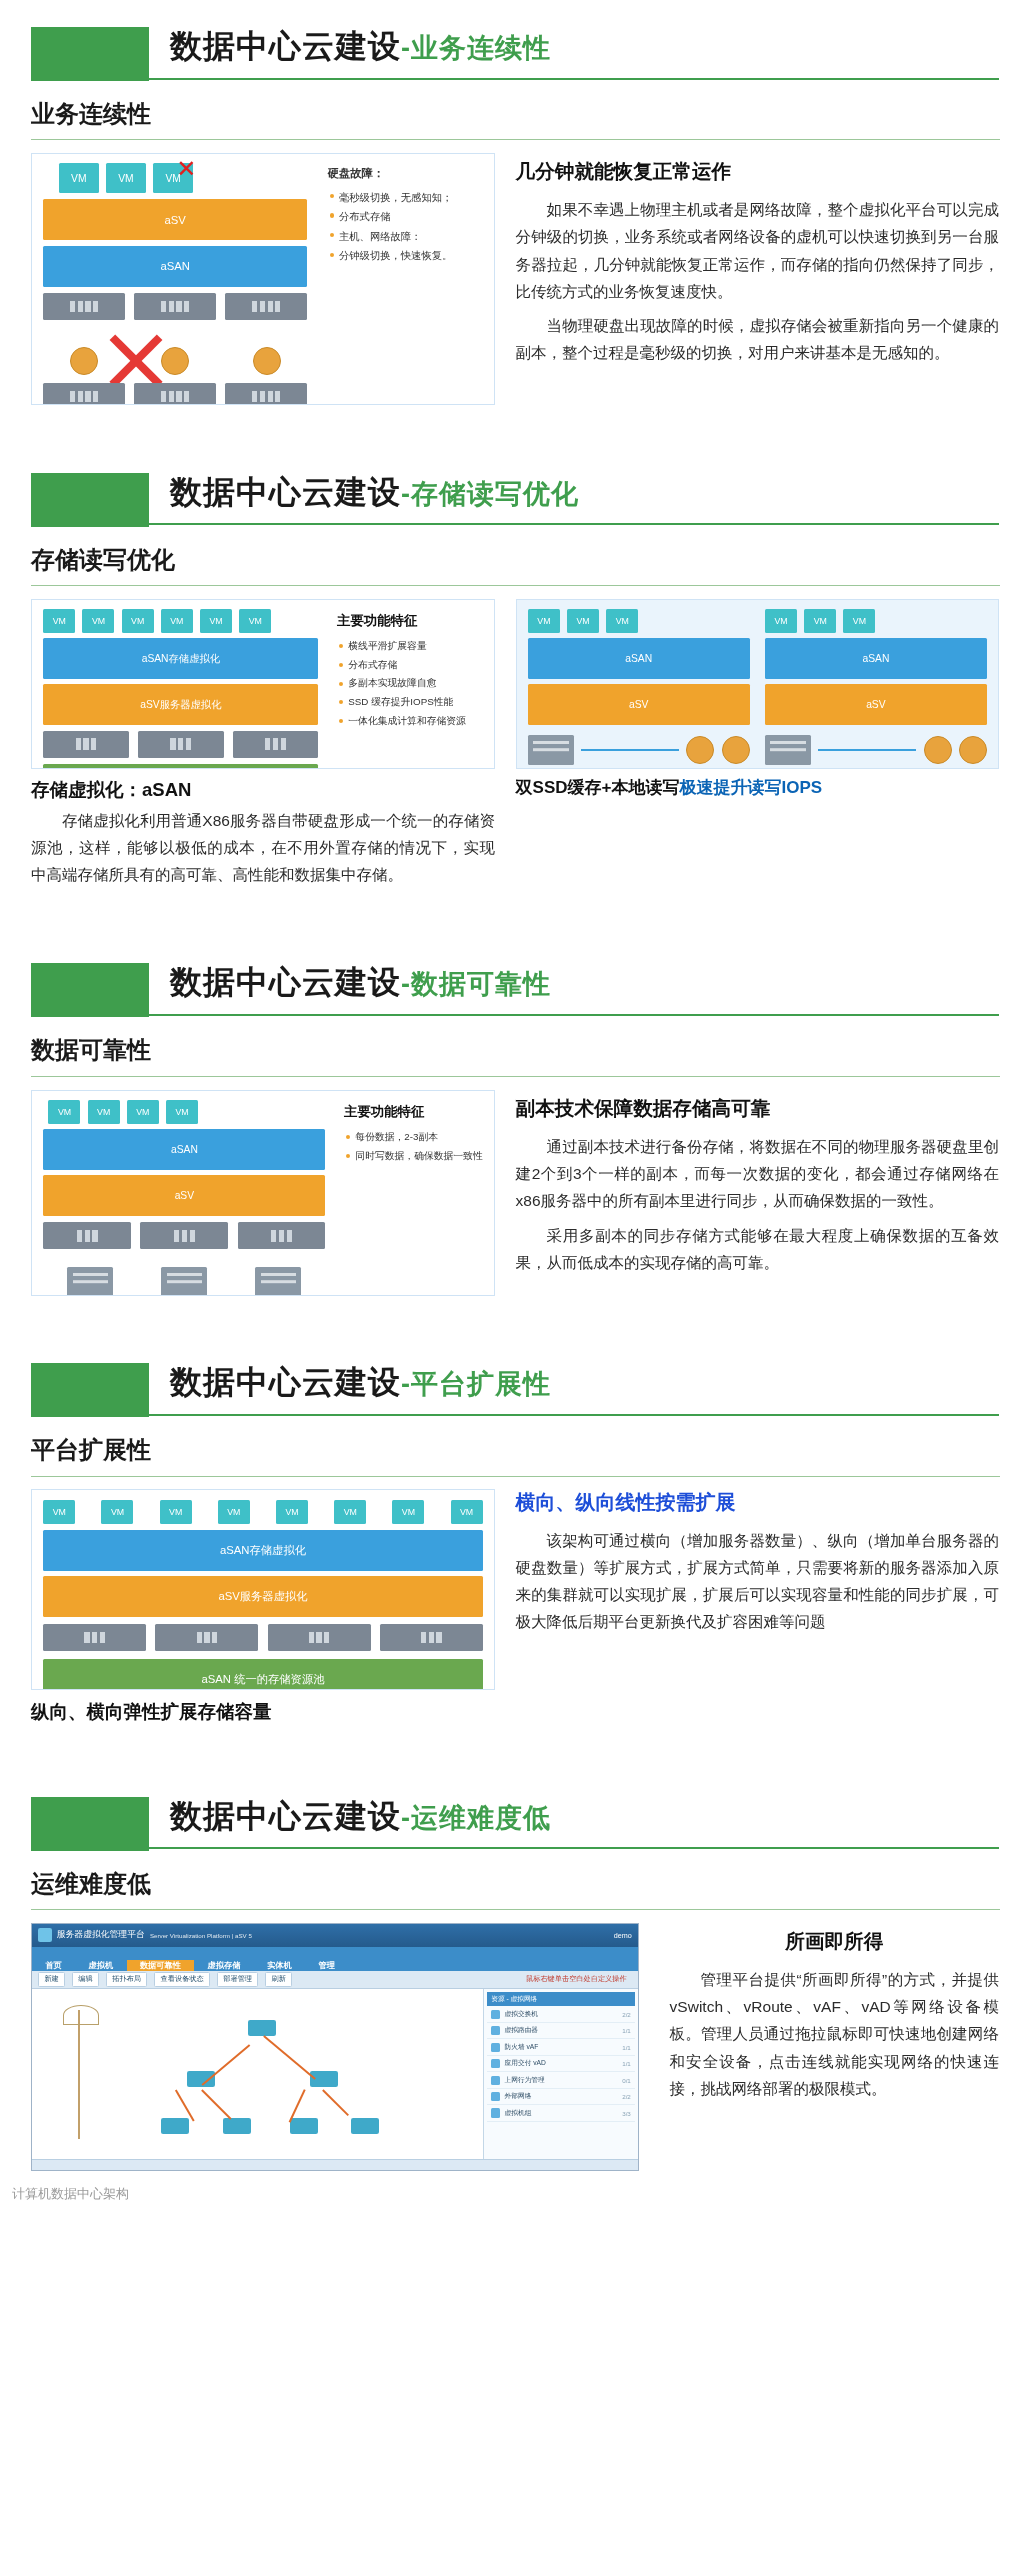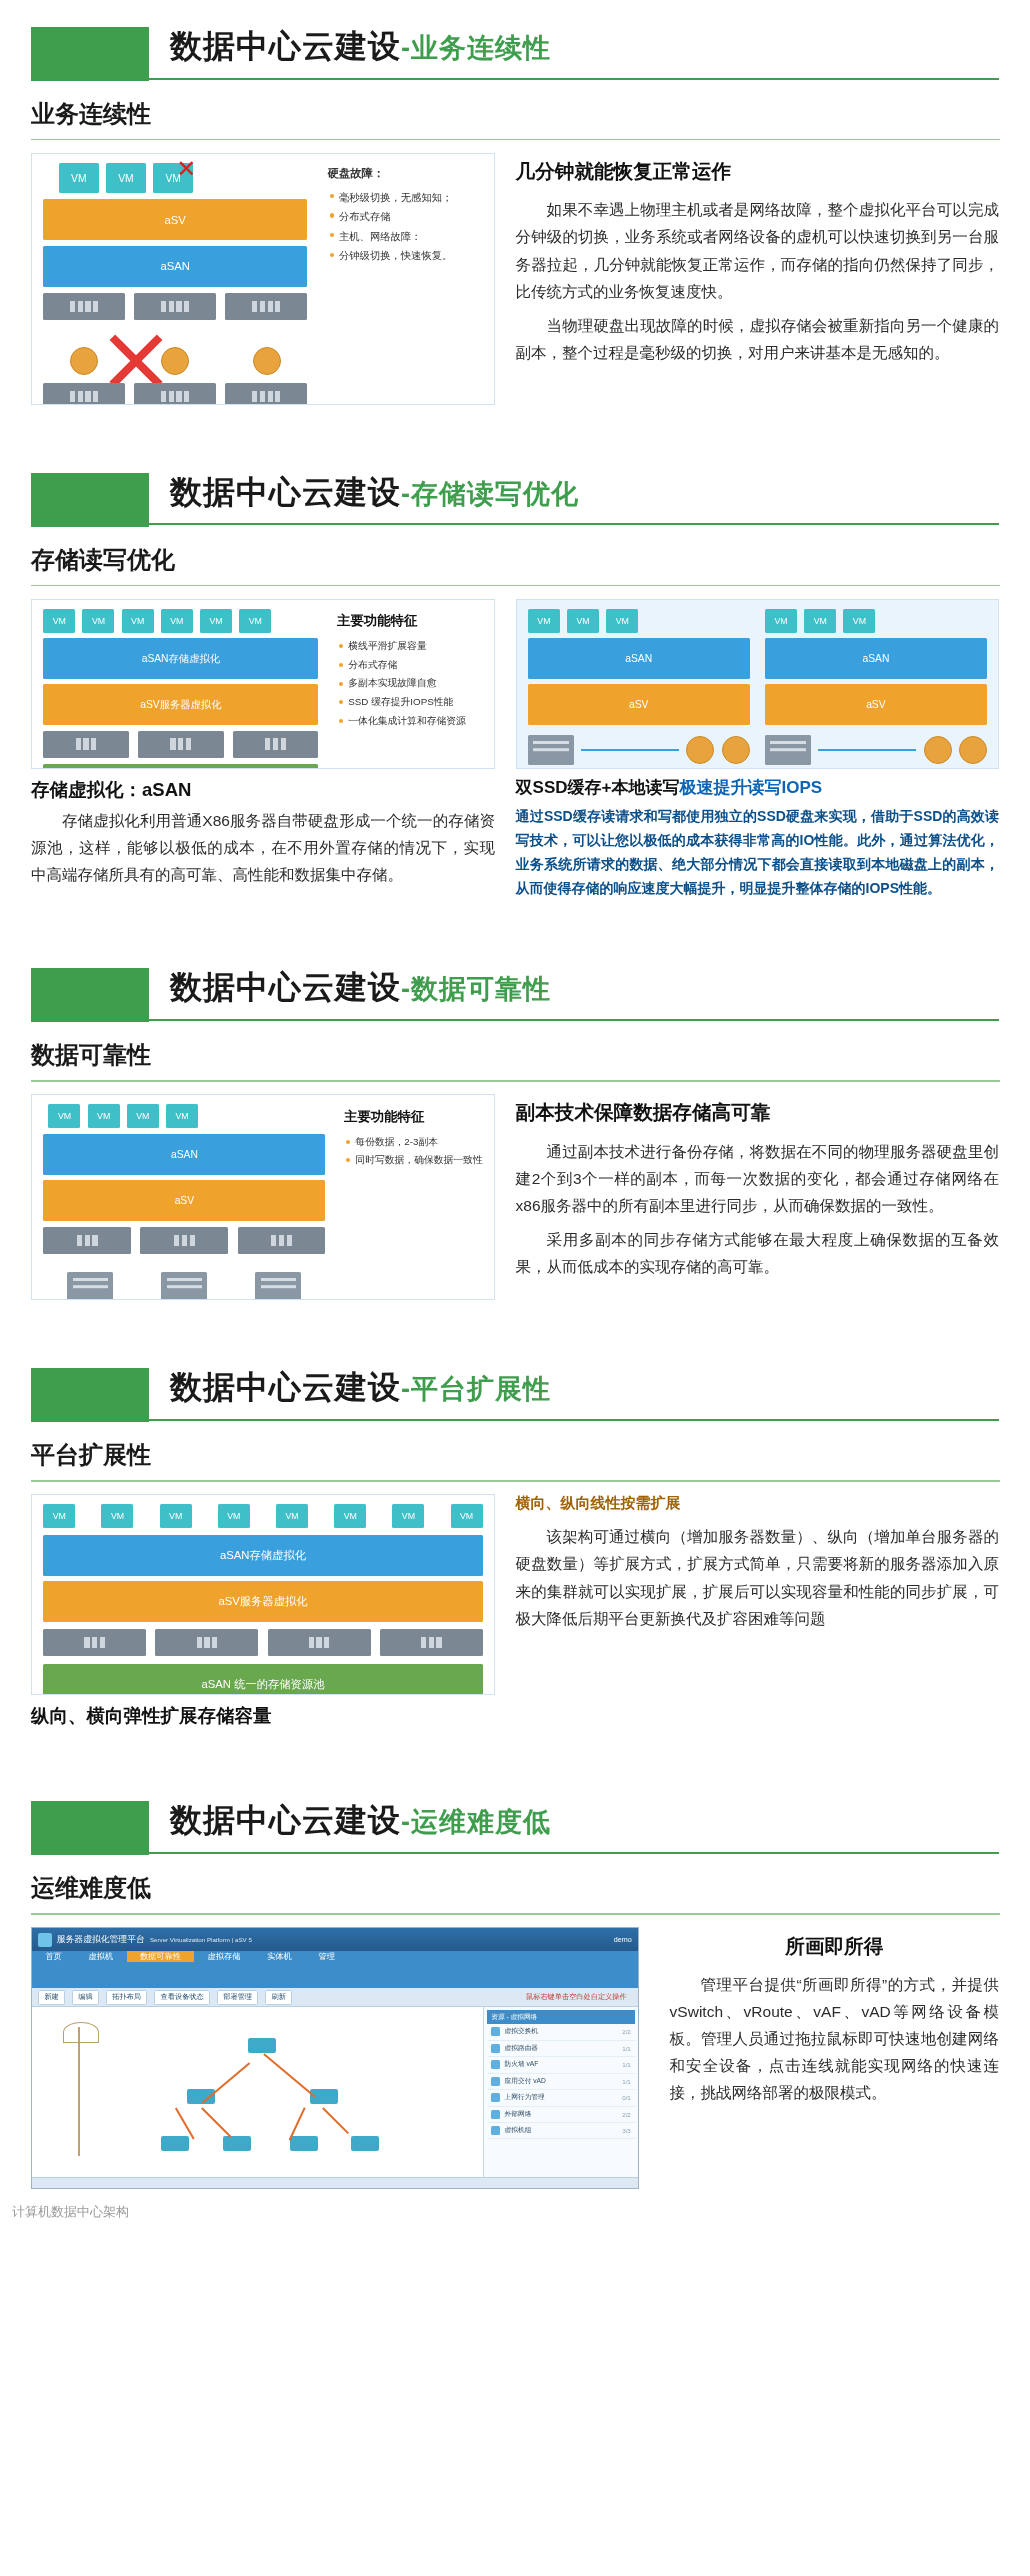--- a/index.html
+++ b/index.html
@@ -217,23 +217,23 @@
     color: #111;
   }
   .blue-body {
     font-size: 14px;
     line-height: 1.7;
     color: #0b4f8a;
     font-weight: bold;
     text-align: justify;
   }
   .blue-head {
-    font-size: 15px;
+    font-size: 20px;
     font-weight: bold;
-    color: #a16207;
+    color: #1d4ed8;
   }
 
   .ssd-caption {
     font-size: 17px;
     font-weight: bold;
     color: #111;
     margin: 7.2px 0 6.2px 0;
   }
   .ssd-caption em { font-style: normal; color: #0b64b5; }
 
@@ -250,21 +250,21 @@
     color: #fff;
     display: flex; align-items: center; padding: 0 6.2px;
     font-size: 8.8px;
   }
   .mgmt .titlebar .logo {
     width: 13.4px; height: 13.4px; border-radius: 2.1px; background: #6fc3e8; margin-right: 5.2px;
   }
   .mgmt .titlebar .sub { font-size: 6.2px; opacity: .85; margin-left: 5.2px; }
   .mgmt .titlebar .right { margin-left: auto; font-size: 7.2px; }
   .mgmt .navbar {
-    height: 37px; background: #3c8dc9; display: flex; align-items: flex-start; color: #fff;
+    height: 24px; background: #3c8dc9; display: flex; align-items: flex-end; color: #fff; font-weight: bold;
   }
   .mgmt .navbar div {
     padding: 0 13.4px; display: flex; align-items: center; font-size: 8.2px;
   }
   .mgmt .navbar div.active { background: #f0a32c; color: #fff; }
   .mgmt .toolbar {
     height: 18.5px; background: #dce9f4; display: flex; align-items: center;
     gap: 7.2px; padding: 0 6.2px; border-bottom: 0.5px solid #b9cfe2; font-size: 7.2px; color: #26516f;
   }
   .mgmt .toolbar span { padding: 1.5px 5.2px; background: #fff; border: 0.5px solid #b9cfe2; border-radius: 1.5px; }
@@ -526,21 +526,20 @@
               <span>SSD</span>
               <span>硬盘</span>
             </div>
             <div class="bar asan-dark" style="margin-top:5.2px;font-size:9.8px">aSAN 数据存储</div>
           </div>
         </div>
       </div>
       <div class="ssd-caption">
         <span>双SSD缓存+本地读写</span><em>极速提升读写IOPS</em>
       </div>
-      <div class="blue-body">通过SSD缓存读请求和写都使用独立的SSD硬盘来实现，借助于SSD的高效读写技术，可以让您以极低的成本获得非常高的IO性能。此外，通过算法优化，业务系统所请求的数据、绝大部分情况下都会直接读取到本地磁盘上的副本，从而使得存储的响应速度大幅提升，明显提升整体存储的IOPS性能。</div>
     </div>
   </div>
 
   <div class="gap"></div>
 
   <div class="banner">
     <div class="greenblock"></div>
     <div class="bigtitle">
       <span>数据中心云建设</span><span class="sub">-数据可靠性</span>
     </div>

